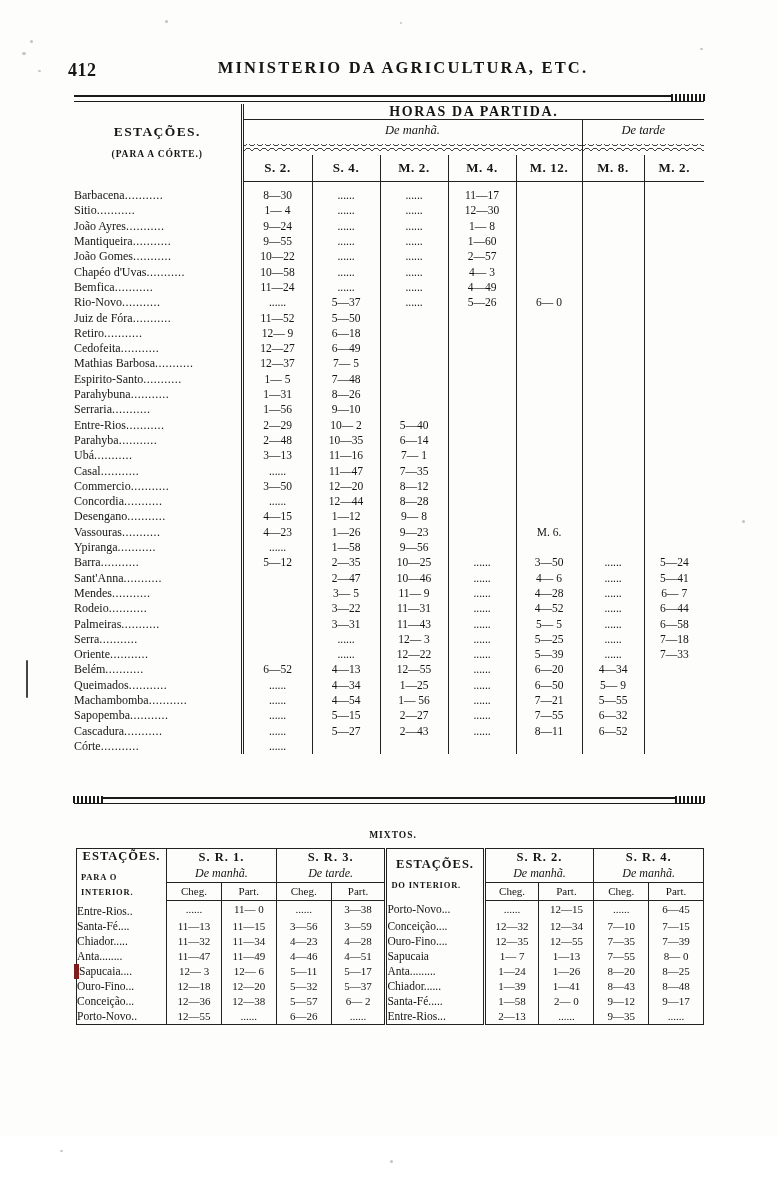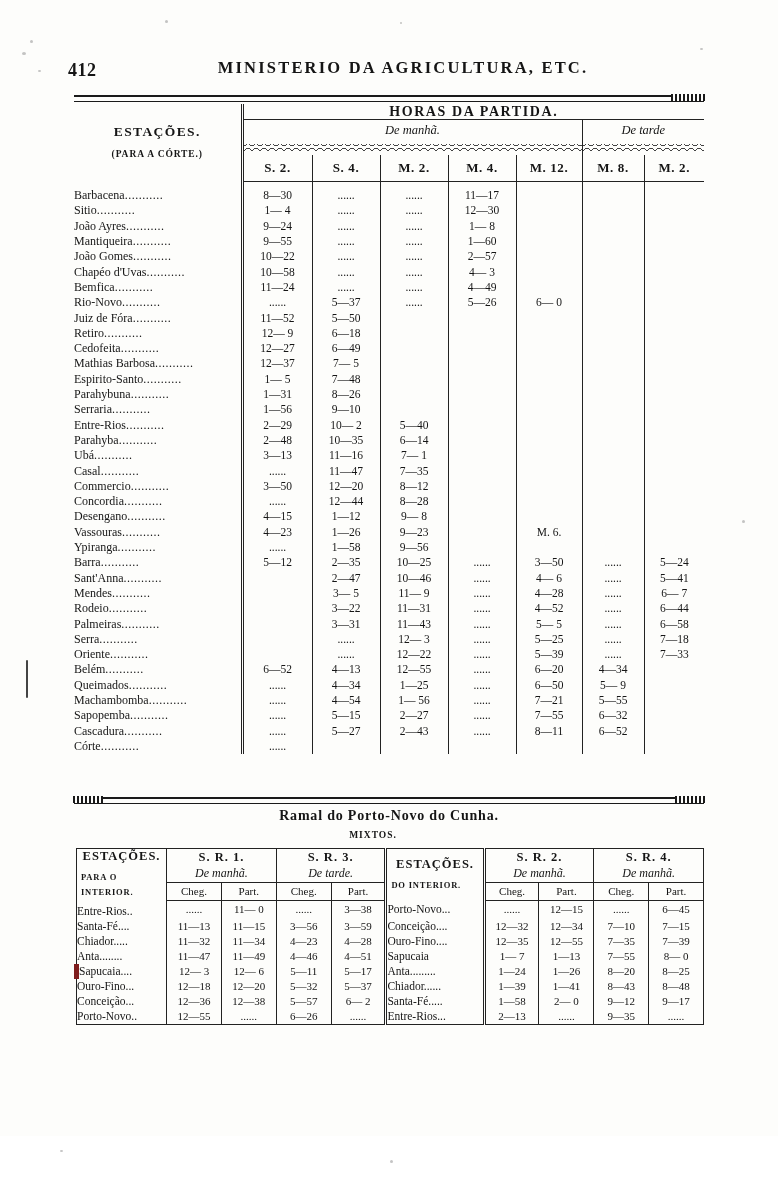--- a/index.html
+++ b/index.html
@@ -182,21 +182,21 @@
     left: 74px;
     top: 808px;
     width: 630px;
     text-align: center;
     font-size: 14px;
     font-weight: bold;
     letter-spacing: .8px;
   }
   .mixtos {
     position: absolute;
-    left: 58px;
+    left: 78px;
     top: 830px;
     width: 630px;
     text-align: center;
     font-size: 9.5px;
     font-weight: bold;
     letter-spacing: 1px;
   }
 
   
   .ramal {
@@ -695,21 +695,20 @@
         <td class="time vline"></td>
         <td class="time vline"></td>
         <td class="time vline"></td>
         <td class="time vline"></td>
       </tr>
     </tbody>
   </table>
 
   <div class="rule-bottom"></div>
 
-  <div class="ramal-title">Ramal do Porto-Novo do Cunha.</div>
   <div class="mixtos">MIXTOS.</div>
 
   <table class="ramal">
     <colgroup>
       <col style="width:78px">
       <col style="width:48px">
         <col style="width:48px">
       <col style="width:48px">
         <col style="width:48px">
       <col style="width:86px">

